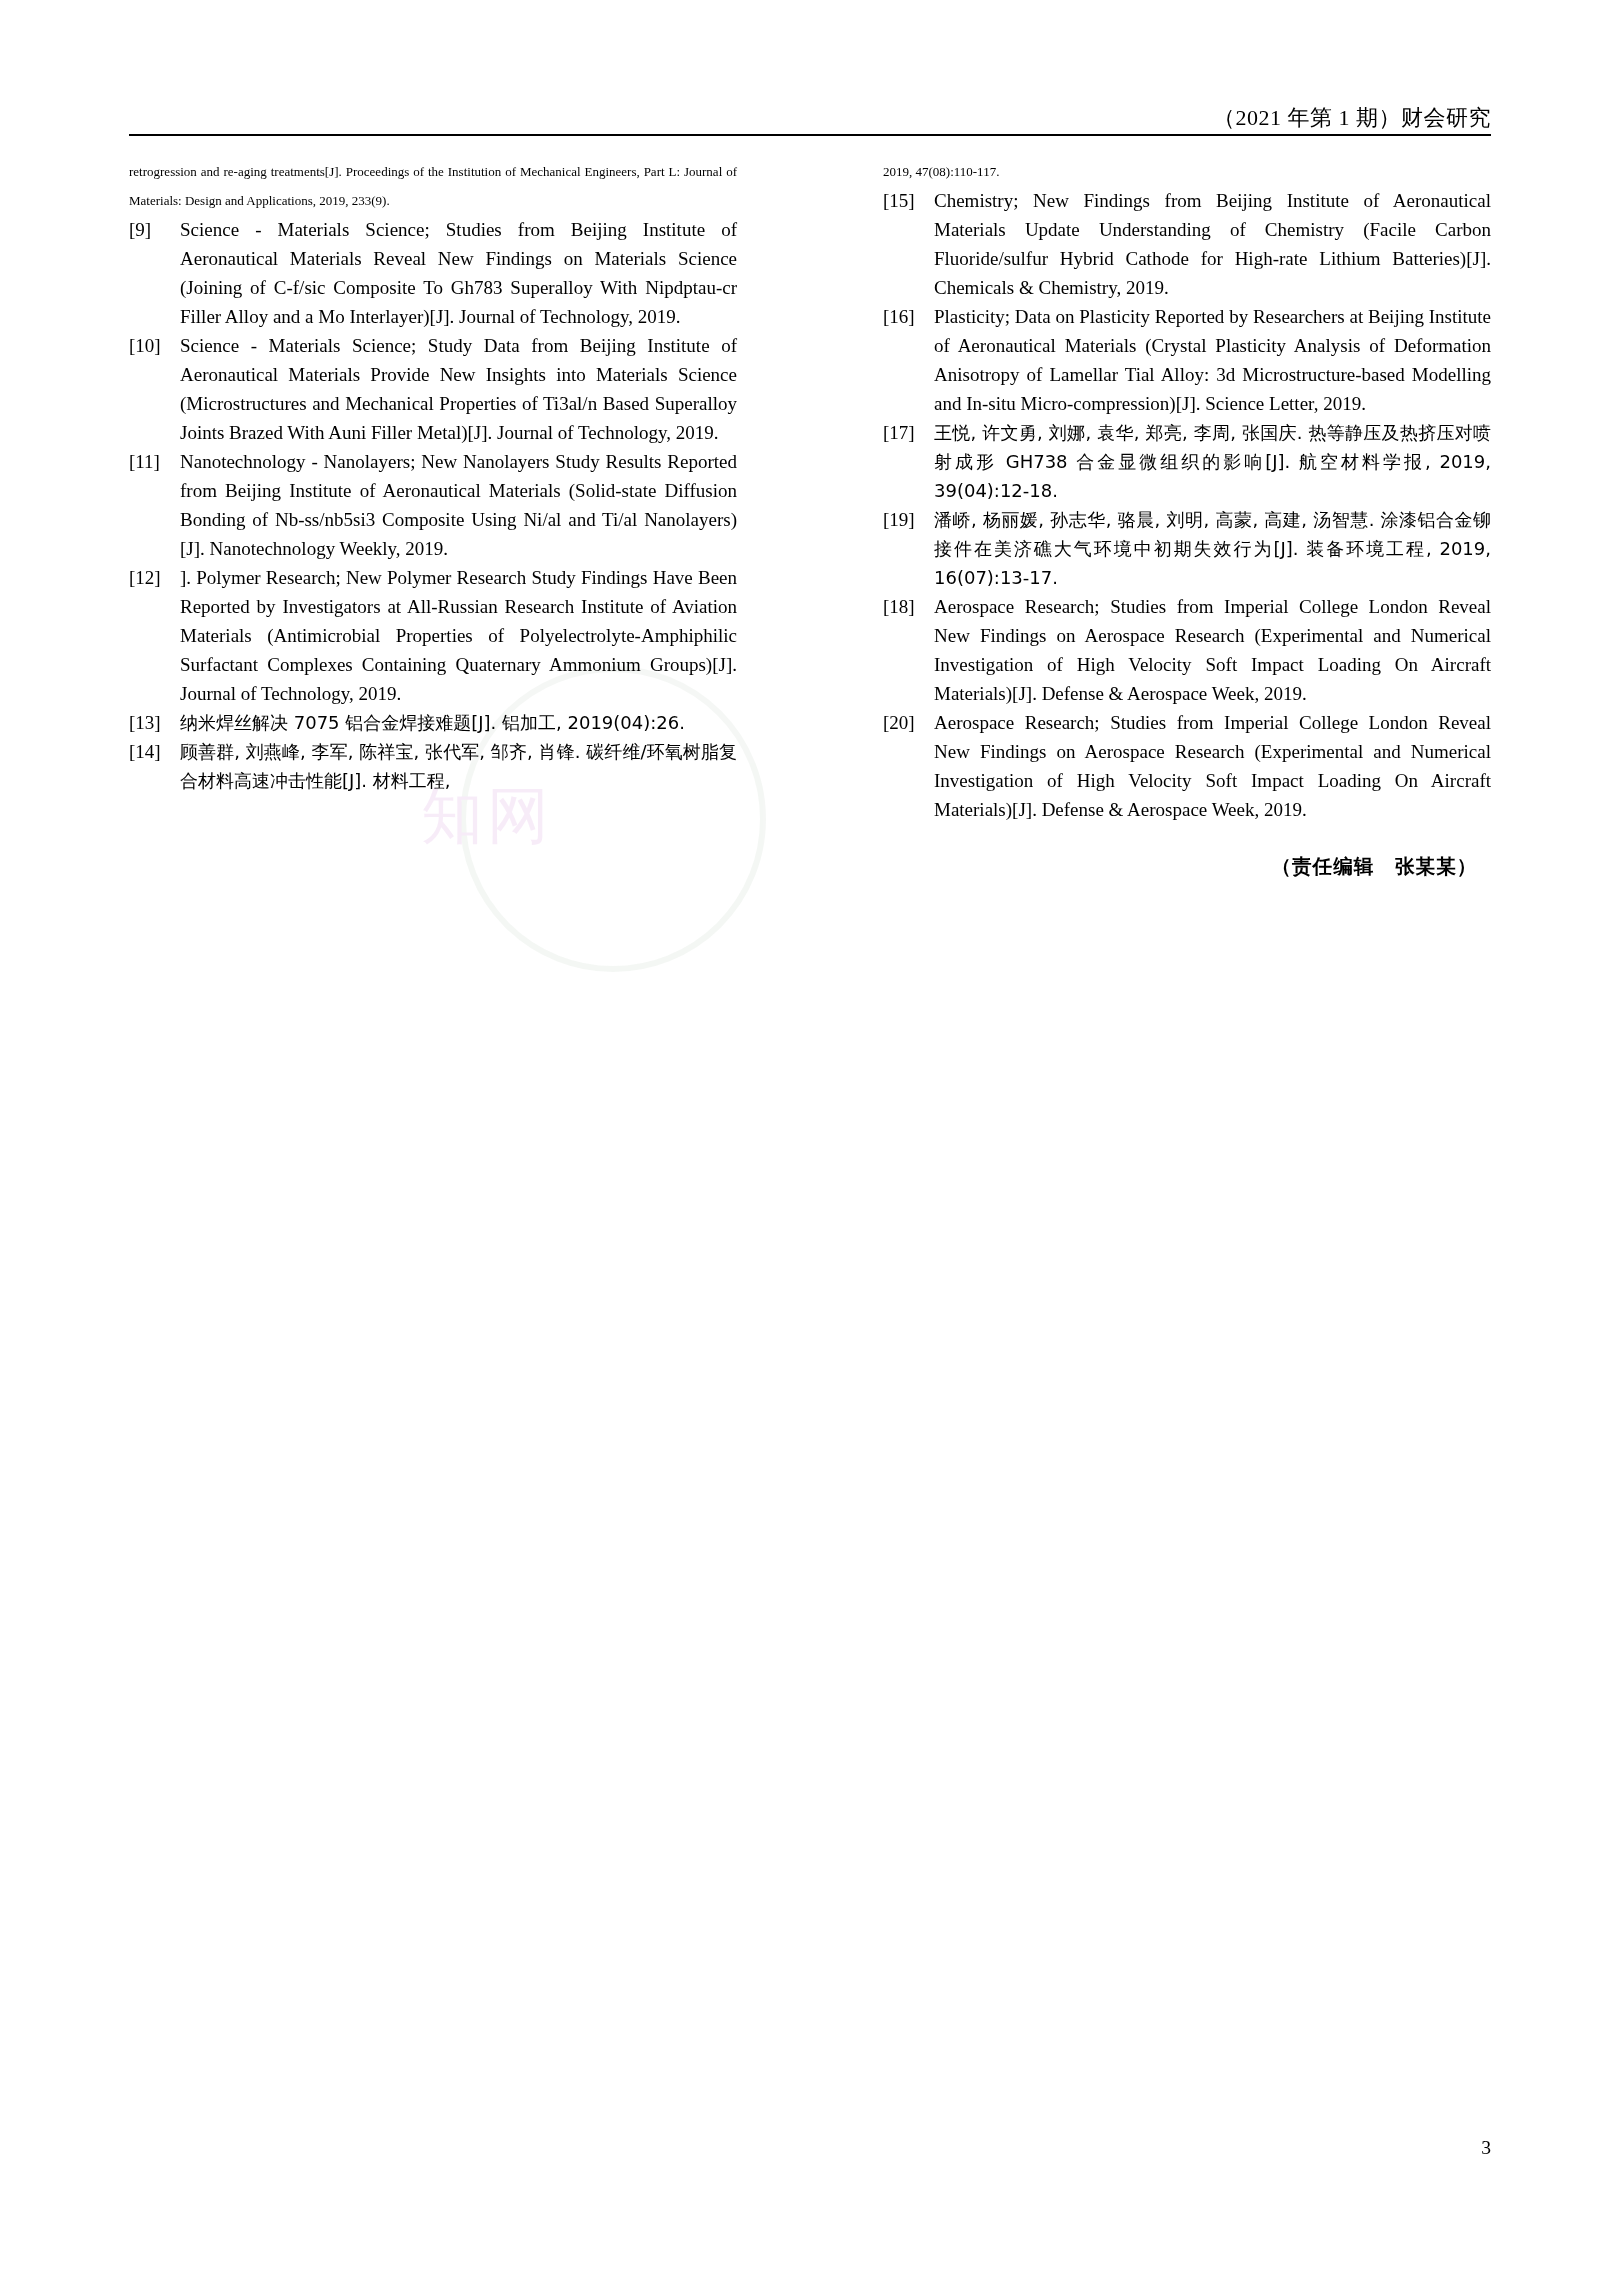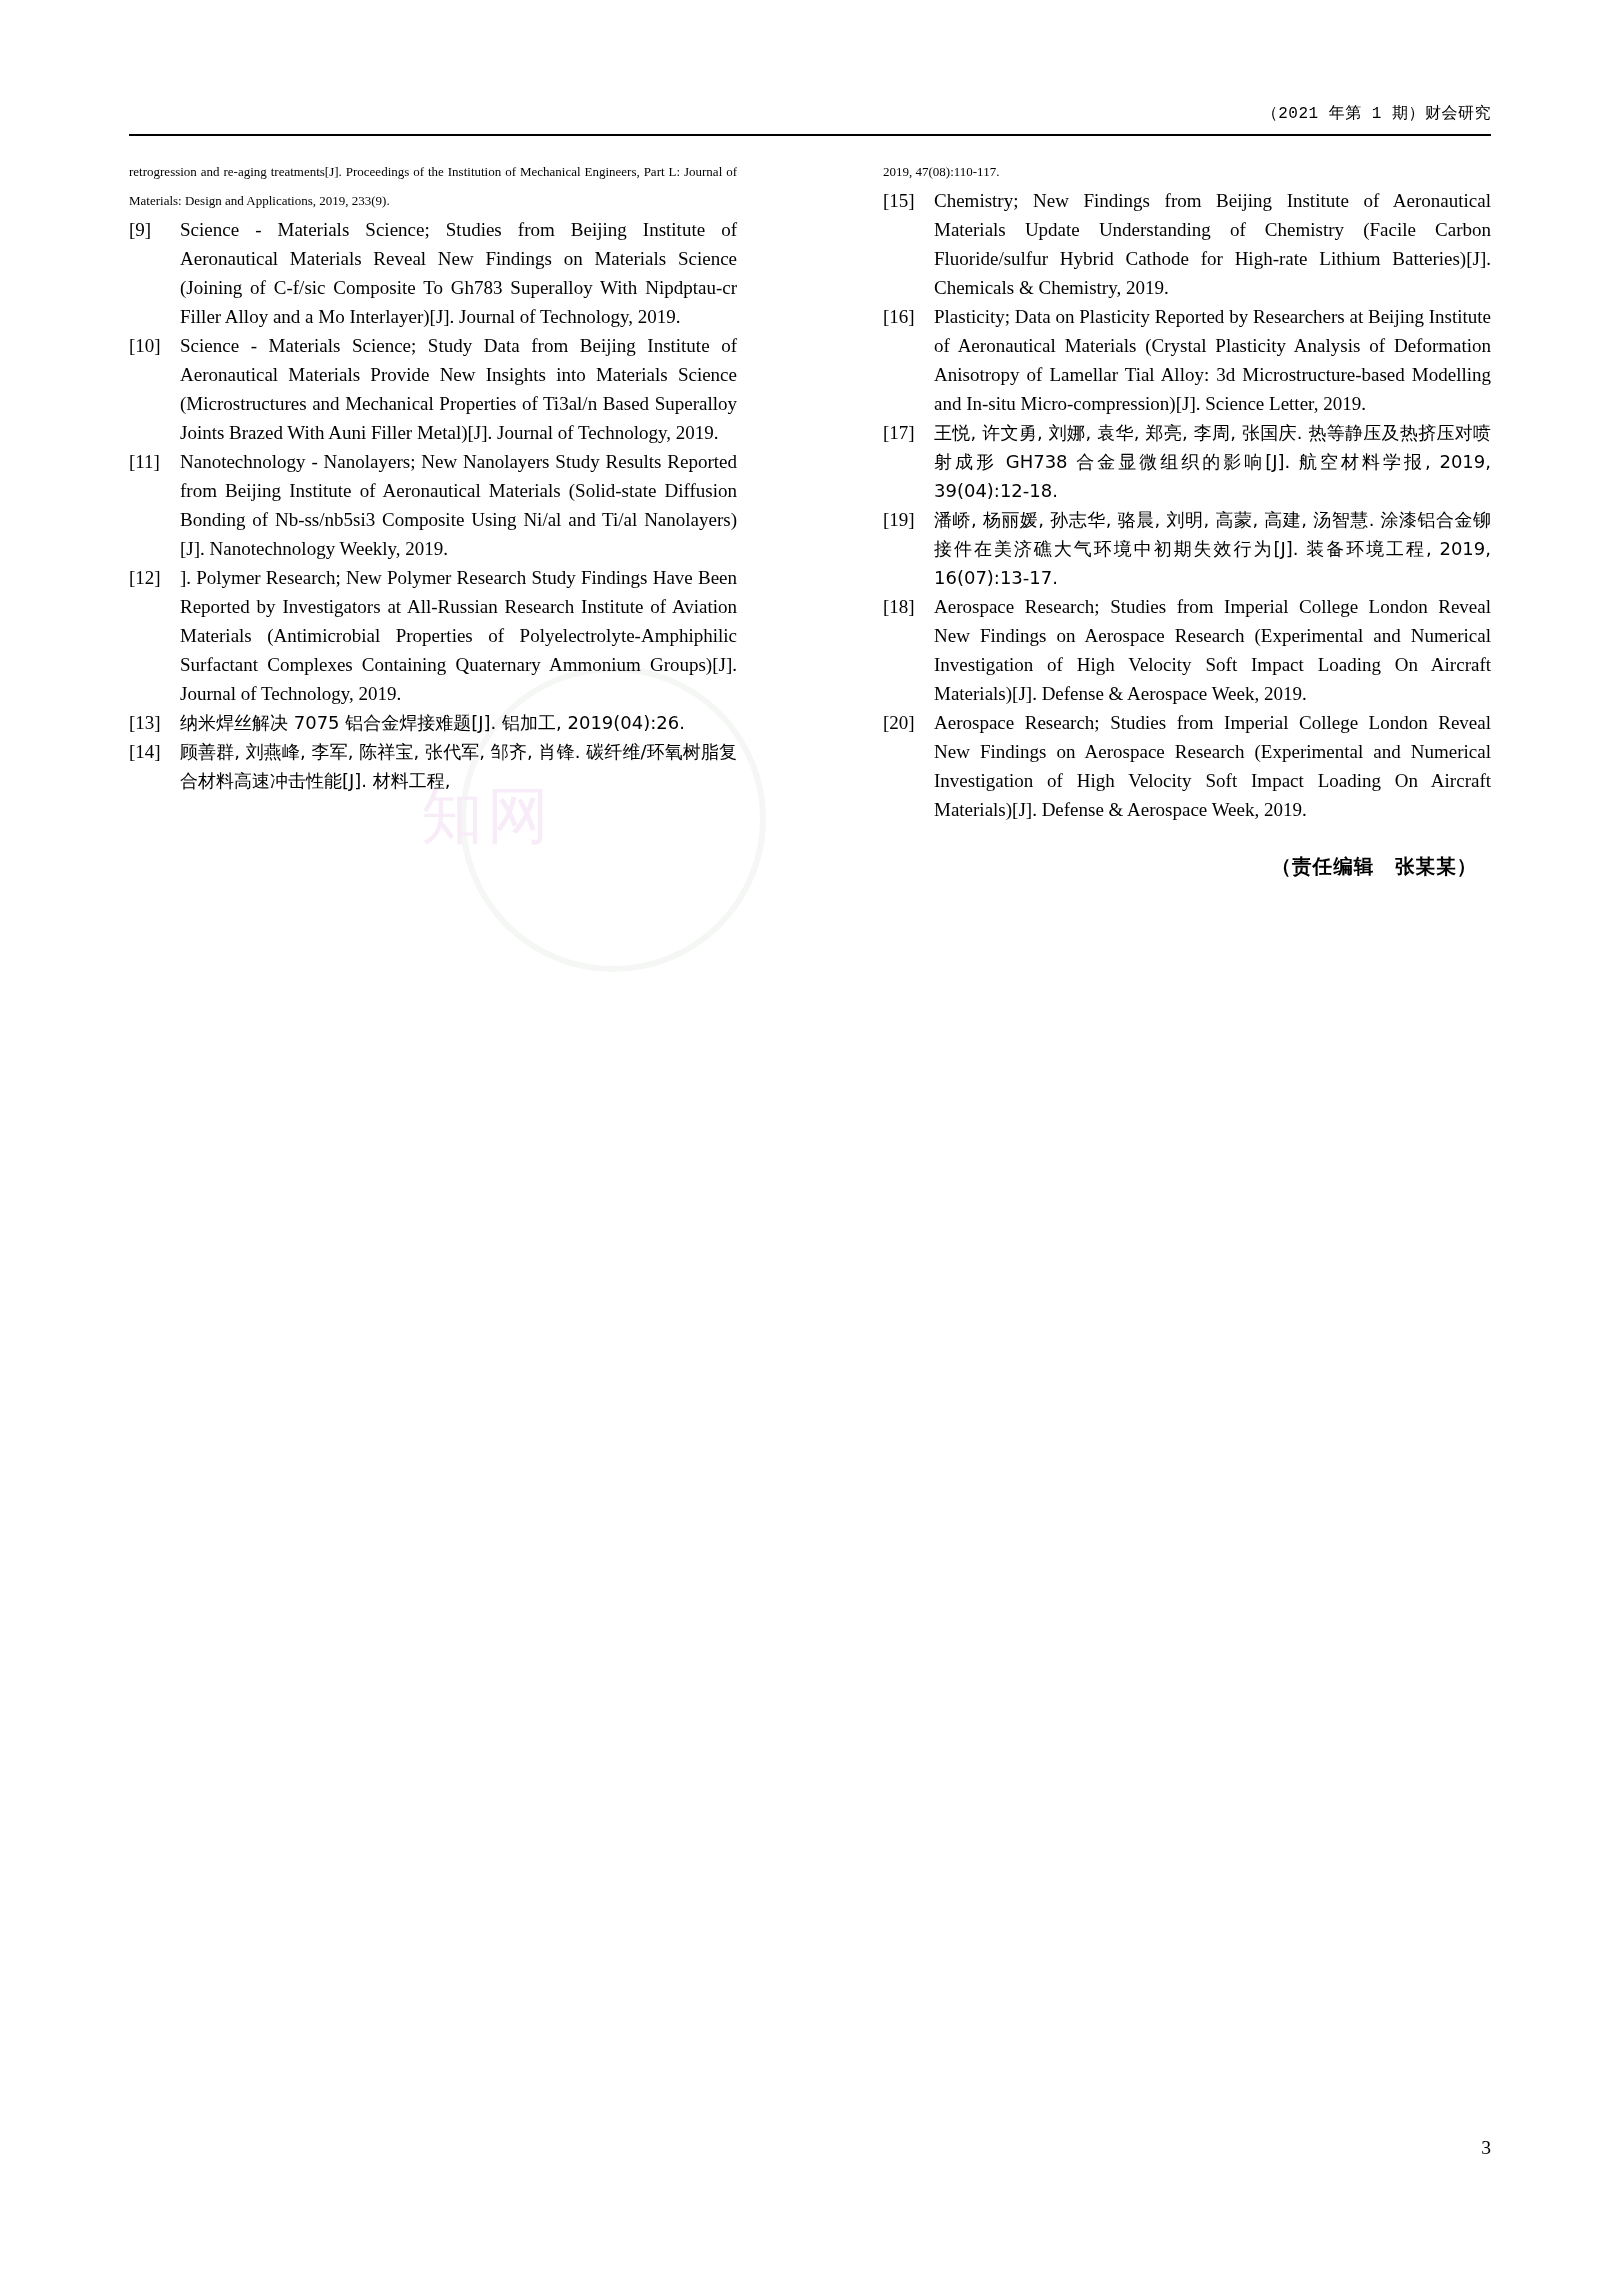--- a/index.html
+++ b/index.html
@@ -21,22 +21,22 @@
     width: 1621px;
     height: 2293px;
   }
   
   .header {
     position: absolute;
     top: 103px;
     left: 129px;
     width: 1362px;
     text-align: right;
-    font-family: Liberation Mono, monospace;
-    font-size: 16px;
+    font-family: Liberation Serif, serif;
+    font-size: 22px;
     letter-spacing: 0.5px;
     color: #000;
   }
   .header-rule {
     position: absolute;
     top: 134px;
     left: 129px;
     width: 1362px;
     height: 2px;
     background: #000;

